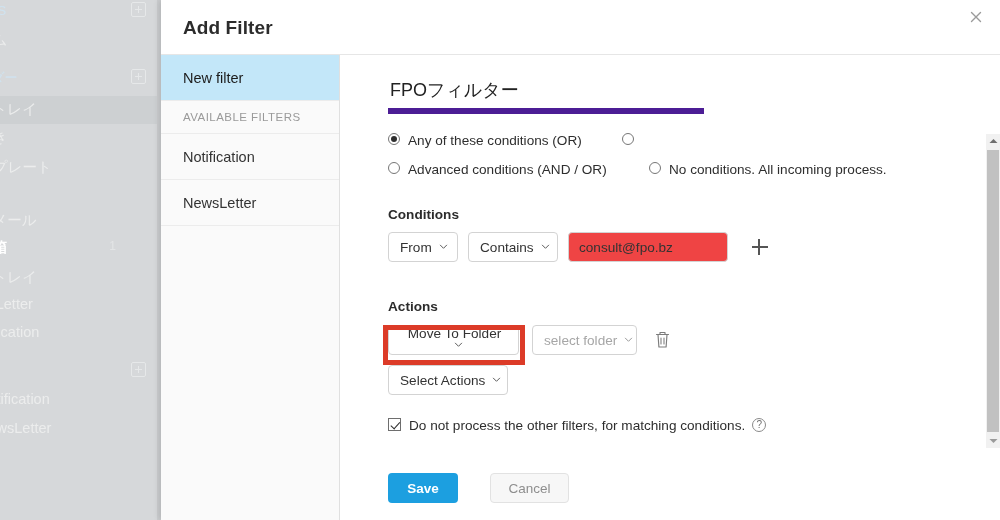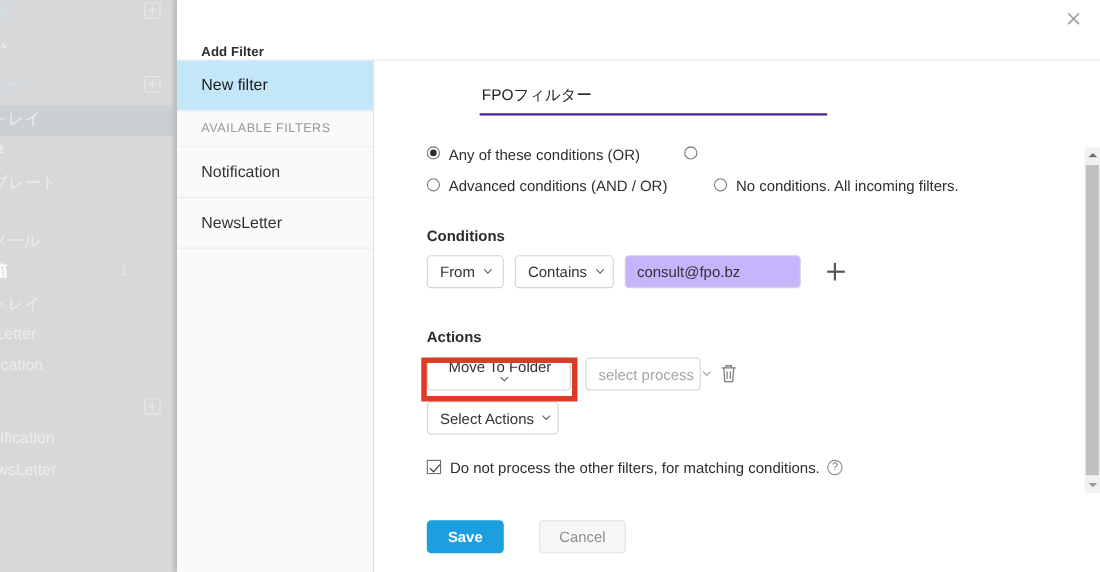--- a/index.html
+++ b/index.html
@@ -65,23 +65,22 @@
     box-shadow: -2px 0 6px rgba(0,0,0,0.12);
   }
   .modal-header {
     position: relative;
     height: 55px;
     border-bottom: 1px solid #e6e6e6;
     box-sizing: border-box;
   }
   .modal-title {
     position: absolute; left: 22px; top: 17px;
-    font-size: 12px; font-weight: bold; color: #2c2c2c;
+    font-size: 19px; font-weight: bold; color: #2c2c2c;
     letter-spacing: 0.1px;
-    margin-top: 23px;
   }
   .close-btn {
     position: absolute; right: 10px; top: 3px;
     width: 28px; height: 28px;
     cursor: pointer;
   }
   .close-btn svg { display: block; }
 
   .modal-body {
     position: absolute; left: 0; top: 55px;
@@ -124,28 +123,27 @@
   .form-panel {
     position: absolute; left: 203px; top: 0;
     width: 636px; height: 465px;
     background: #ffffff;
   }
 
   .name-input {
     position: absolute; left: 24px; top: 24px;
     width: 314px;
     font-family: "Liberation Sans", sans-serif;
-    font-size: 14px;
+    font-size: 18px;
     color: #222222;
     border: none;
-    border-bottom: 2px solid #4c1d95;
+    border-bottom: 6px solid #4c1d95;
     outline: none;
     padding: 0 0 8px 2px;
     background: transparent;
-    margin-left: 48px;
   }
 
   .radio-grid {
     position: absolute; left: 24px; top: 78px;
     width: 512px;
   }
   .radio-line { position: relative; height: 29px; }
   .radio-opt {
     position: absolute;
     display: flex; align-items: flex-start;
@@ -199,21 +197,21 @@
     position: relative;
     top: -1px;
   }
   .chev svg { display: block; }
 
   .text-input {
     position: absolute;
     height: 30px;
     border: 1px solid #d3d3d3;
     border-radius: 4px;
-    background: #c4b5fd;
+    background: #ef4444;
     box-sizing: border-box;
     padding: 0 10px;
     font-size: 13.6px;
     font-family: "Liberation Sans", sans-serif;
     color: #333333;
     outline: none;
   }
 
   .add-cond {
     position: absolute;
@@ -392,21 +390,21 @@
               <span class="rb"></span>
             </label>
           </div>
           <div class="radio-line">
             <label class="radio-opt" style="left:0;">
               <span class="rb"></span>
               <span>Advanced conditions (AND / OR)</span>
             </label>
             <label class="radio-opt" style="left:261px;">
               <span class="rb"></span>
-              <span>No conditions. All incoming filters.</span>
+              <span>No conditions. All incoming process.</span>
             </label>
           </div>
         </div>
 
         <div class="section-label lbl-conditions">Conditions</div>
 
         <div class="sel-box" style="left:24px; top:177px; width:70px;">
           <span>From</span>
           <span class="chev">
             <svg width="9" height="9" viewBox="0 0 10 10">
@@ -433,21 +431,21 @@
         <div class="sel-box" style="left:24px; top:270px; width:131px;flex-direction:column;">
           <span>Move To Folder</span>
           <span class="chev">
             <svg width="9" height="9" viewBox="0 0 10 10">
                 <path d="M1.5 3.5 L5 7 L8.5 3.5" stroke="#5b5b5b" stroke-width="1.1" fill="none" stroke-linecap="round" stroke-linejoin="round"></path>
               </svg>
           </span>
         </div>
 
         <div class="sel-box muted" style="left:168px; top:270px; width:105px;">
-          <span>select process</span>
+          <span>select folder</span>
           <span class="chev">
             <svg width="9" height="9" viewBox="0 0 10 10">
                 <path d="M1.5 3.5 L5 7 L8.5 3.5" stroke="#9a9a9a" stroke-width="1.1" fill="none" stroke-linecap="round" stroke-linejoin="round"></path>
               </svg>
           </span>
         </div>
 
         <div class="trash" style="left:290px; top:275px;">
           <svg width="17" height="19" viewBox="0 0 17 19">
             <path d="M2.5 4.5 h12 M6 4.5 v-2 h5 v2 M4 4.5 l0.9 12.5 h7.2 L13 4.5" stroke="#7c7c7c" stroke-width="1.15" fill="none" stroke-linejoin="round" stroke-linecap="round"></path>

